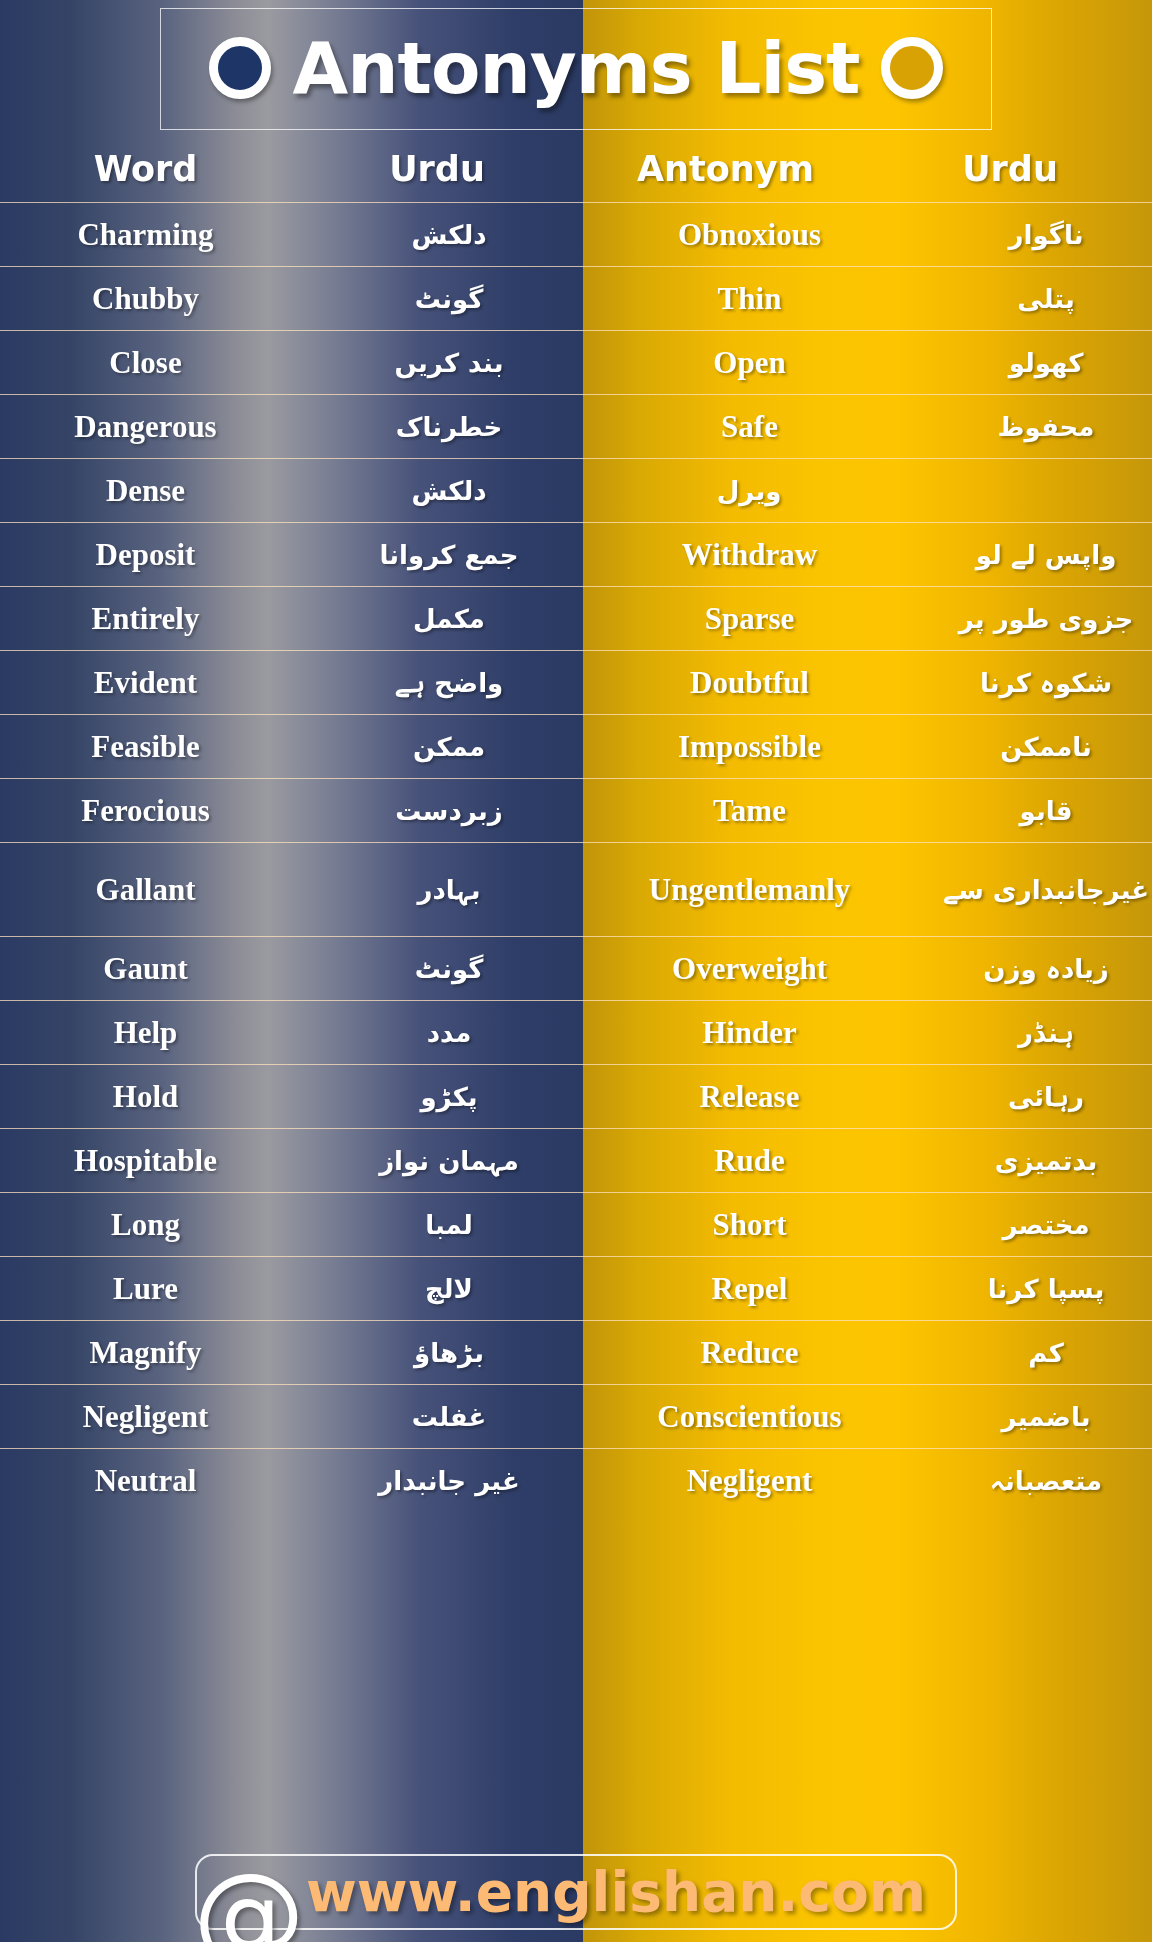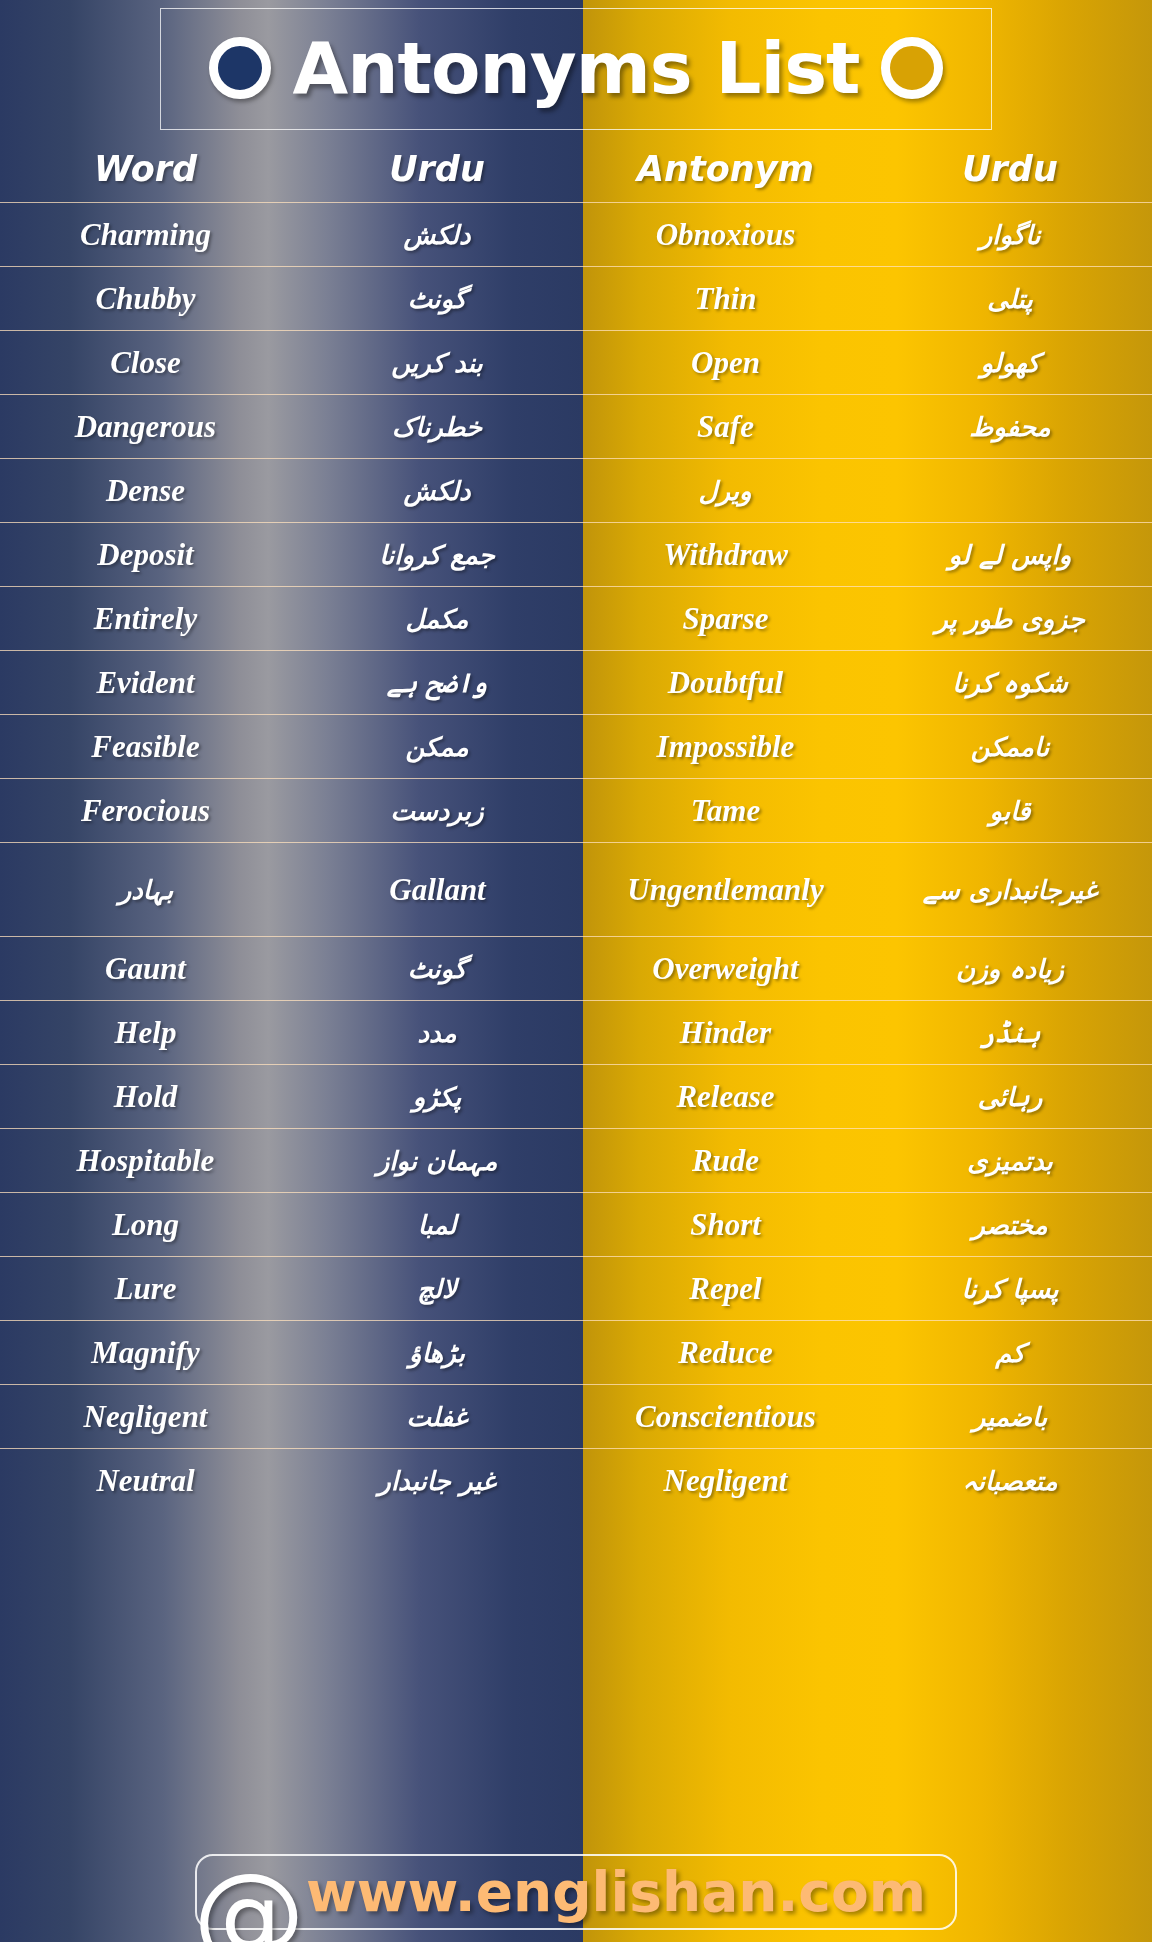--- a/index.html
+++ b/index.html
@@ -63,21 +63,20 @@
     text-shadow:3px 4px 4px rgba(0,0,0,.38);
     line-height:1;
   }
 
   
   .table{position:relative;z-index:2;flex:1 1 auto;}
   .row{
     display:flex;width:100%;
     border-top:1px solid rgba(255,225,190,.75);
     box-sizing:border-box;
-    font-style:italic;
   }
   .row.header{border-top:none;}
   .cell{
     display:flex;align-items:center;justify-content:center;
     text-align:center;
     color:#ffffff;
     box-sizing:border-box;
     padding:2px 6px;
     text-shadow:2px 2px 3px rgba(0,0,0,.35);
     overflow:hidden;
@@ -86,21 +85,21 @@
   .c-wurdu  {width:292px;flex:0 0 292px;}
   .c-ant    {width:285px;flex:0 0 285px;}
   .c-aurdu  {width:284px;flex:0 0 284px;}
 
   .row.header .cell{
     font-family:"DejaVu Sans", sans-serif;
     font-weight:bold;
     font-size:35px;
     height:66px;
   }
-  .row.data{height:64px;}
+  .row.data{height:64px;gap:12px;}
   .row.data.tall{height:94px;}
   .row.data .cell{
     font-family:"Liberation Serif", serif;
     font-weight:bold;
     font-size:31px;
   }
   .row.data .cell.urdu{
     font-family:"DejaVu Sans", sans-serif;
     font-size:26px;
     font-weight:bold;
@@ -219,22 +218,22 @@
           <div class="cell c-ant ant">Impossible</div>
           <div class="cell c-aurdu urdu">ناممکن</div>
         </div>
         <div class="row data">
           <div class="cell c-word">Ferocious</div>
           <div class="cell c-wurdu urdu">زبردست</div>
           <div class="cell c-ant ant">Tame</div>
           <div class="cell c-aurdu urdu">قابو</div>
         </div>
         <div class="row data tall">
+          <div class="cell c-word">Gallant</div>
           <div class="cell c-wurdu urdu">بہادر</div>
-          <div class="cell c-word">Gallant</div>
           <div class="cell c-ant ant">Ungentlemanly</div>
           <div class="cell c-aurdu urdu">غیرجانبداری سے</div>
         </div>
         <div class="row data">
           <div class="cell c-word">Gaunt</div>
           <div class="cell c-wurdu urdu">گونٹ</div>
           <div class="cell c-ant ant">Overweight</div>
           <div class="cell c-aurdu urdu">زیادہ وزن</div>
         </div>
         <div class="row data">

